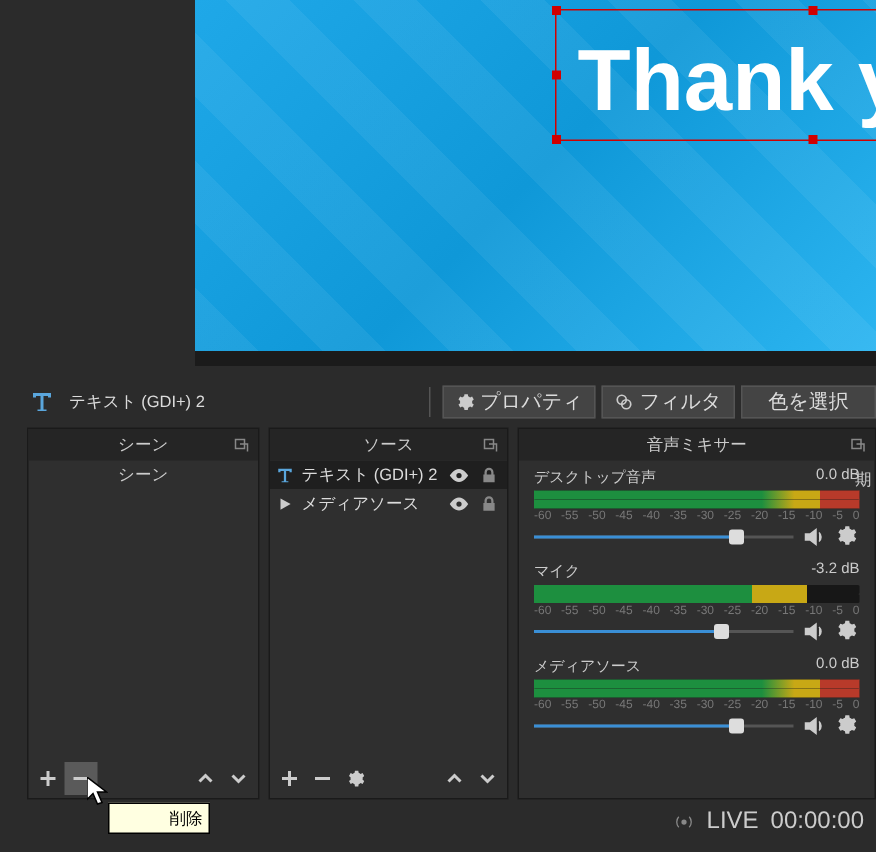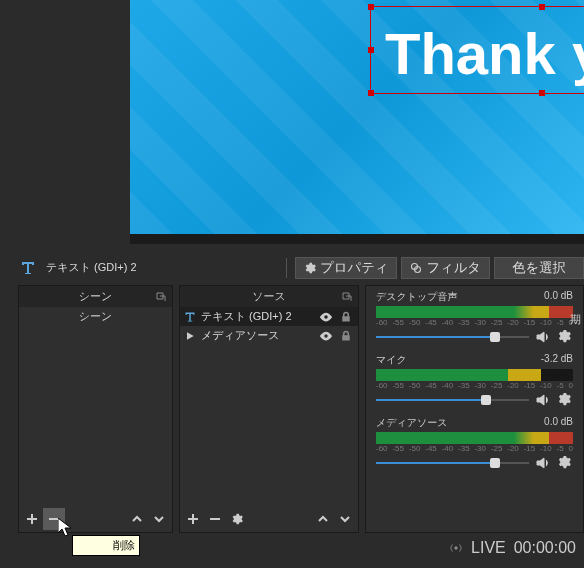--- a/index.html
+++ b/index.html
@@ -19,21 +19,21 @@
 .toolbar { position: absolute; top: 255px; left: 18px; right: 0; height: 25px; display: flex; align-items: center; gap: 4px; }
 .toolbar-icon { width: 20px; height: 20px; display: flex; align-items: center; justify-content: center; }
 .toolbar-label { flex: 0 0 auto; margin-right: auto; padding-left: 4px; }
 .toolbar-btn { background: #444; border: 1px solid #555; color: #dcdcdc; padding: 3px 8px; display: flex; align-items: center; gap: 4px; cursor: pointer; height: 22px; }
 .toolbar-btn.wide { width: 90px; justify-content: center; }
 .sep { width: 1px; height: 20px; background: #555; margin: 0 4px; }
 
 .panels { position: absolute; top: 285px; left: 18px; right: 0; bottom: 35px; display: flex; gap: 6px; }
 .panel { background: #2f2f2f; display: flex; flex-direction: column; border: 1px solid #1a1a1a; }
 .panel-scenes { width: 155px; text-align: center; }
-.panel-sources { width: 180px; }
+.panel-sources { width: 160px; }
 .panel-mixer { flex: 1; }
 .panel-header { background: #252525; padding: 3px 6px; display: flex; align-items: center; justify-content: center; position: relative; font-size: 11px; color: #ccc; }
 .panel-header .pop { position: absolute; right: 6px; }
 .panel-body { flex: 1; overflow: hidden; }
 .panel-footer { display: flex; align-items: center; padding: 2px; gap: 0; }
 .footer-btn { width: 22px; height: 22px; display: flex; align-items: center; justify-content: center; cursor: pointer; color: #ccc; }
 .footer-btn.active { background: #5a5a5a; }
 .footer-spacer { flex: 1; }
 
 .list-item { padding: 2px 6px; color: #ccc; cursor: pointer; }
@@ -216,20 +216,28 @@
         </div>
       <div class="footer-btn">
           <svg width="14" height="14" viewBox="0 0 14 14">
             <path d="M3 5l4 4 4-4" stroke="#ccc" stroke-width="2" fill="none"></path>
           </svg>
         </div>
     </div>
   </div>
 
   <div class="panel panel-mixer">
+    <div class="panel-header">
+      <span>音声ミキサー</span>
+      <span class="pop">
+          <svg width="10" height="10" viewBox="0 0 10 10">
+            <path d="M1 1h6v6H1z M4 4h5v5" fill="none" stroke="#888"></path>
+          </svg>
+        </span>
+    </div>
     <div class="panel-body" id="mixer-body">
         <div class="mixer-channel">
     <div class="mixer-label">
             <span>デスクトップ音声</span>
             <span>0.0 dB</span>
           </div>
     <div class="meter">
             <div class="track"></div>
             <div class="fill " style="width:100%"></div>
           </div>

